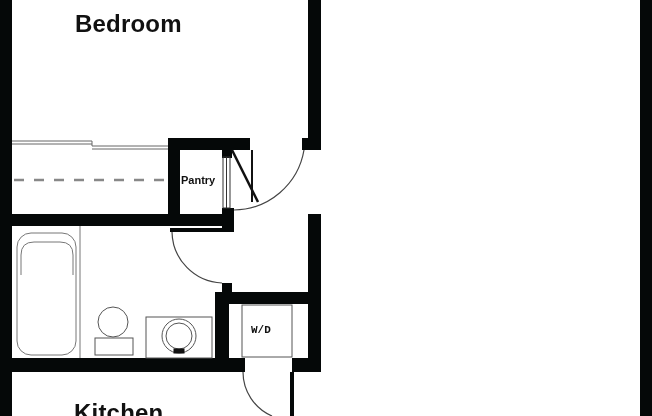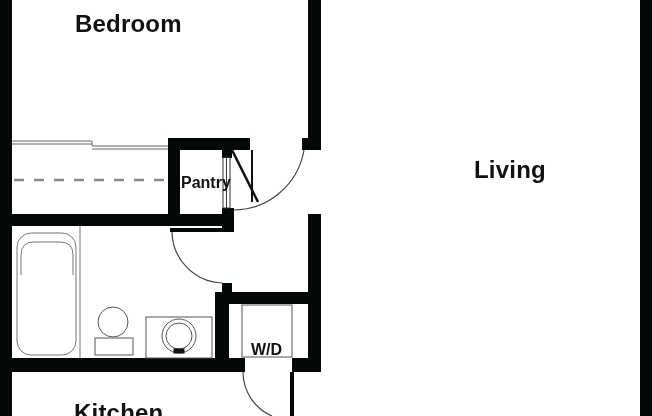--- a/index.html
+++ b/index.html
@@ -1,21 +1,21 @@
 <!DOCTYPE html>
 <html><head>
 <meta charset="utf-8">
 <style>
   html, body { margin:0; padding:0; background:#ffffff; }
   body { width:652px; height:416px; overflow:hidden; position:relative; font-family:"Liberation Sans", "DejaVu Sans", sans-serif; }
   .plan { position:absolute; left:0; top:0; width:620px; height:416px; }
   .wall { position:absolute; background:#050808; }
   .label { position:absolute; color:#111; font-weight:bold; white-space:nowrap; line-height:1; }
   .room-label { font-size:24px; letter-spacing:0.2px; }
-  .small-label { font-size:16px; }
+  .small-label { font-size:11px; }
   svg.overlay { position:absolute; left:0; top:0; }
 </style>
 </head>
 <body>
 
 <div class="plan">
 
   <div class="wall" style="left:0;top:0;width:12px;height:416px;"></div>
   <div class="wall" style="left:640px;top:0;width:12px;height:416px;"></div>
 
@@ -82,17 +82,16 @@
       <circle cx="179" cy="336" r="13"></circle>
       <rect x="174" y="349" width="10" height="4" fill="#111" stroke="#111"></rect>
     </g>
 
     <rect x="242" y="305" width="50" height="52" stroke="#555" stroke-width="1" fill="none"></rect>
 
     <path d="M243 372 A 48 48 0 0 0 272 416" stroke="#444" stroke-width="1.2" fill="none"></path>
   </svg>
 
   <span class="label room-label" style="left:75px;top:12px;">Bedroom</span>
-  <span class="label room-label" style="left:474px;top:158px;">Living</span>
   <span class="label small-label" style="left:181px;top:175px;">Pantry</span>
-  <span class="label small-label" style="left:251px;top:342px;">W/D</span>
+  <span class="label small-label" style="left:251px;top:325px;font-family:Liberation Mono, monospace;">W/D</span>
   <span class="label room-label" style="left:74px;top:401px;">Kitchen</span>
 </div>
 
 </body></html>

